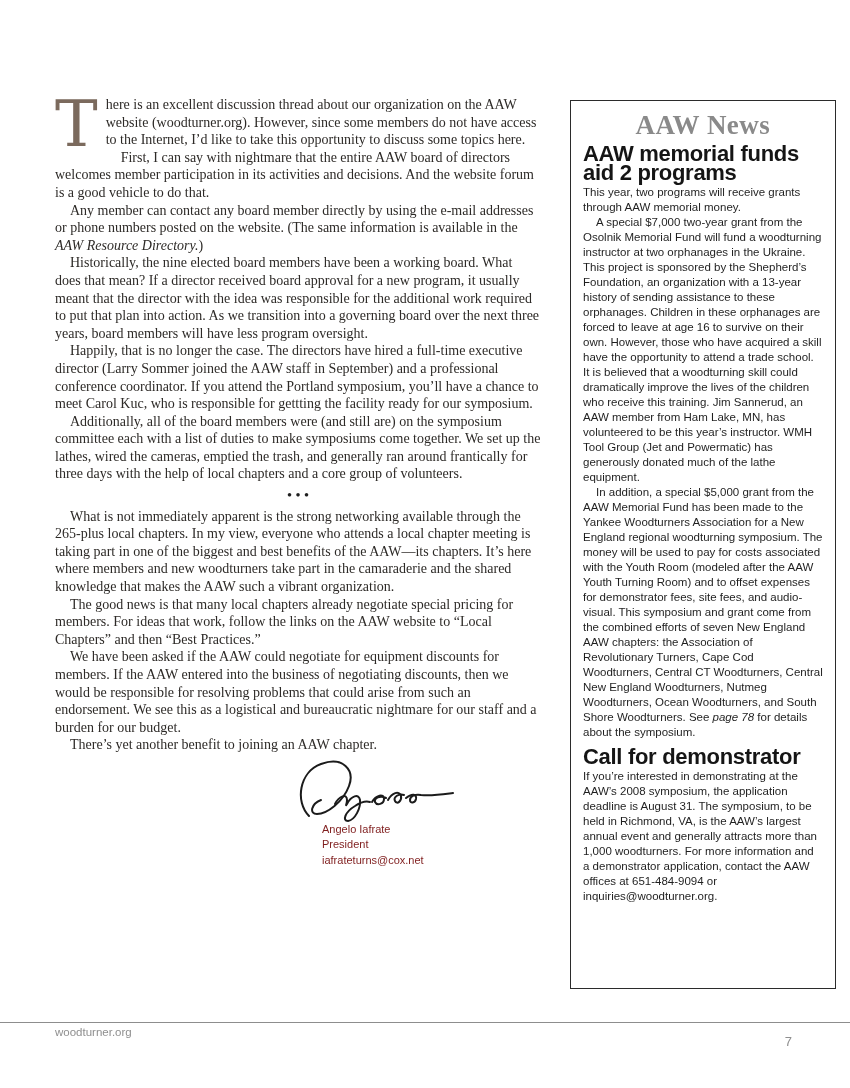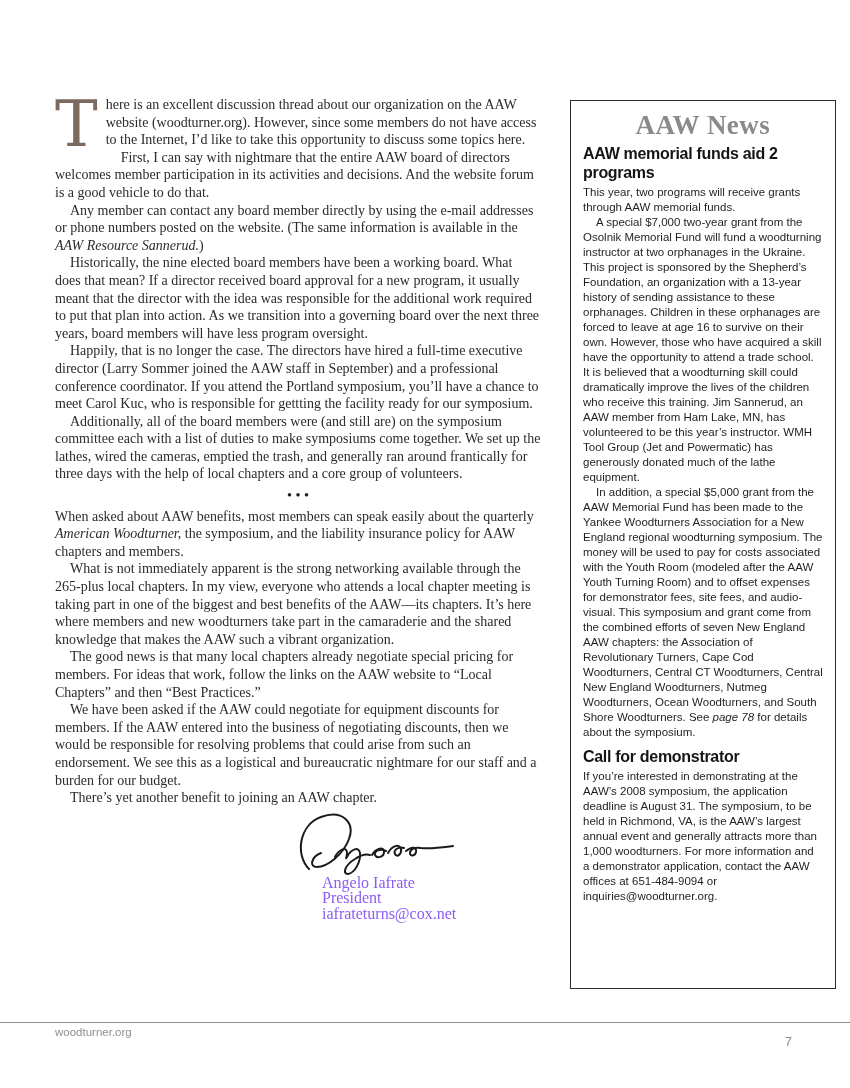--- a/index.html
+++ b/index.html
@@ -40,24 +40,24 @@
     letter-spacing:4px;
     color:#1e1e1e;
     margin:3px 0 4px 0;
     text-indent:4px;
   }
   
   .sig-block{margin-top:6px;}
   .sig-svg{display:block;margin-left:238px;}
   .sig-text{
     margin-left:267px;
-    font-family:Liberation Serif, serif;
-    font-size:16px;
+    font-family:Liberation Sans, sans-serif;
+    font-size:11px;
     line-height:15.5px;
-    color:#8b5cf6;
+    color:#7f1d1d;
   }
   
   .sidebar{
     position:absolute;
     left:570px;top:100px;
     width:266px;height:889px;
     box-sizing:border-box;
     border:1px solid #2b2b2b;
     background:#ffffff;
     padding:8px 12px 10px 12px;
@@ -70,21 +70,21 @@
     text-align:center;
     font-family:"Liberation Serif", serif;
     font-weight:bold;
     font-size:27px;
     line-height:28px;
     color:#8a8a8a;
     letter-spacing:0.5px;
   }
   .news-heading{
     margin:2px 0 3px 0;
-    font-size:16px;
+    font-size:22px;
     line-height:19px;
     font-weight:bold;
     letter-spacing:-0.3px;
     color:#151515;
   }
   .news-heading.second{margin-top:7px;}
   .sp{
     margin:0;
     font-size:11.5px;
     line-height:15px;
@@ -116,31 +116,30 @@
 <body>
 
 <div class="page">
 
   <div class="main-col">
 
     <p class="para"><span class="dropcap">T</span><span>here is an excellent discussion thread about our organization on the AAW website (woodturner.org). However, since some members do not have access to the Internet, I’d like to take this opportunity to discuss some topics here.</span></p>
 
     <p class="para indent">First, I can say with nightmare that the entire AAW board of directors welcomes member participation in its activities and decisions. And the website forum is a good vehicle to do that.</p>
 
-    <p class="para indent"><span>Any member can contact any board member directly by using the e-mail addresses or phone numbers posted on the website. (The same information is available in the </span><span class="it">AAW Resource Sannerud.</span><span>)</span></p>
+    <p class="para indent"><span>Any member can contact any board member directly by using the e-mail addresses or phone numbers posted on the website. (The same information is available in the </span><span class="it">AAW Resource Directory.</span><span>)</span></p>
 
     <p class="para indent">Historically, the nine elected board members have been a working board. What does that mean? If a director received board approval for a new program, it usually meant that the director with the idea was responsible for the additional work required to put that plan into action. As we transition into a governing board over the next three years, board members will have less program oversight.</p>
 
     <p class="para indent">Happily, that is no longer the case. The directors have hired a full-time executive director (Larry Sommer joined the AAW staff in September) and a professional conference coordinator. If you attend the Portland symposium, you’ll have a chance to meet Carol Kuc, who is responsible for gettting the facility ready for our symposium.</p>
 
     <p class="para indent">Additionally, all of the board members were (and still are) on the symposium committee each with a list of duties to make symposiums come together. We set up the lathes, wired the cameras, emptied the trash, and generally ran around frantically for three days with the help of local chapters and a core group of volunteers.</p>
 
     <div class="sep">•••</div>
 
-    <p class="para"><span>When asked about AAW benefits, most members can speak easily about the quarterly </span><span class="it">American Woodturner,</span><span> the symposium, and the liability insurance policy for AAW chapters and members.</span></p>
 
     <p class="para indent">What is not immediately apparent is the strong networking available through the 265-plus local chapters. In my view, everyone who attends a local chapter meeting is taking part in one of the biggest and best benefits of the AAW—its chapters. It’s here where members and new woodturners take part in the camaraderie and the shared knowledge that makes the AAW such a vibrant organization.</p>
 
     <p class="para indent">The good news is that many local chapters already negotiate special pricing for members. For ideas that work, follow the links on the AAW website to “Local Chapters” and then “Best Practices.”</p>
 
     <p class="para indent">We have been asked if the AAW could negotiate for equipment discounts for members. If the AAW entered into the business of negotiating discounts, then we would be responsible for resolving problems that could arise from such an endorsement. We see this as a logistical and bureaucratic nightmare for our staff and a burden for our budget.</p>
 
     <p class="para indent">There’s yet another benefit to joining an AAW chapter.</p>
 
     <div class="sig-block">
@@ -156,21 +155,21 @@
       <div class="sig-text">Angelo Iafrate</div>
       <div class="sig-text">President</div>
       <div class="sig-text">iafrateturns@cox.net</div>
     </div>
   </div>
 
   <aside class="sidebar">
     <h2 class="news-title">AAW News</h2>
 
     <h3 class="news-heading">AAW memorial funds aid 2 programs</h3>
-    <p class="sp">This year, two programs will receive grants through AAW memorial funds.</p>
+    <p class="sp">This year, two programs will receive grants through AAW memorial money.</p>
     <p class="sp indent">A special $7,000 two-year grant from the Osolnik Memorial Fund will fund a woodturning instructor at two orphanages in the Ukraine. This project is sponsored by the Shepherd’s Foundation, an organization with a 13-year history of sending assistance to these orphanages. Children in these orphanages are forced to leave at age 16 to survive on their own. However, those who have acquired a skill have the opportunity to attend a trade school. It is believed that a woodturning skill could dramatically improve the lives of the children who receive this training. Jim Sannerud, an AAW member from Ham Lake, MN, has volunteered to be this year’s instructor. WMH Tool Group (Jet and Powermatic) has generously donated much of the lathe equipment.</p>
     <p class="sp indent"><span>In addition, a special $5,000 grant from the AAW Memorial Fund has been made to the Yankee Woodturners Association for a New England regional woodturning symposium. The money will be used to pay for costs associated with the Youth Room (modeled after the AAW Youth Turning Room) and to offset expenses for demonstrator fees, site fees, and audio-visual. This symposium and grant come from the combined efforts of seven New England AAW chapters: the Association of Revolutionary Turners, Cape Cod Woodturners, Central CT Woodturners, Central New England Woodturners, Nutmeg Woodturners, Ocean Woodturners, and South Shore Woodturners. See </span><span class="it">page 78</span><span> for details about the symposium.</span></p>
 
     <h3 class="news-heading second">Call for demonstrator</h3>
     <p class="sp">If you’re interested in demonstrating at the AAW’s 2008 symposium, the application deadline is August 31. The symposium, to be held in Richmond, VA, is the AAW’s largest annual event and generally attracts more than 1,000 woodturners. For more information and a demonstrator application, contact the AAW offices at 651-484-9094 or inquiries@woodturner.org.</p>
   </aside>
 
   <div class="footer-rule"></div>
   <div class="footer-site">woodturner.org</div>
   <div class="footer-page">7</div>

